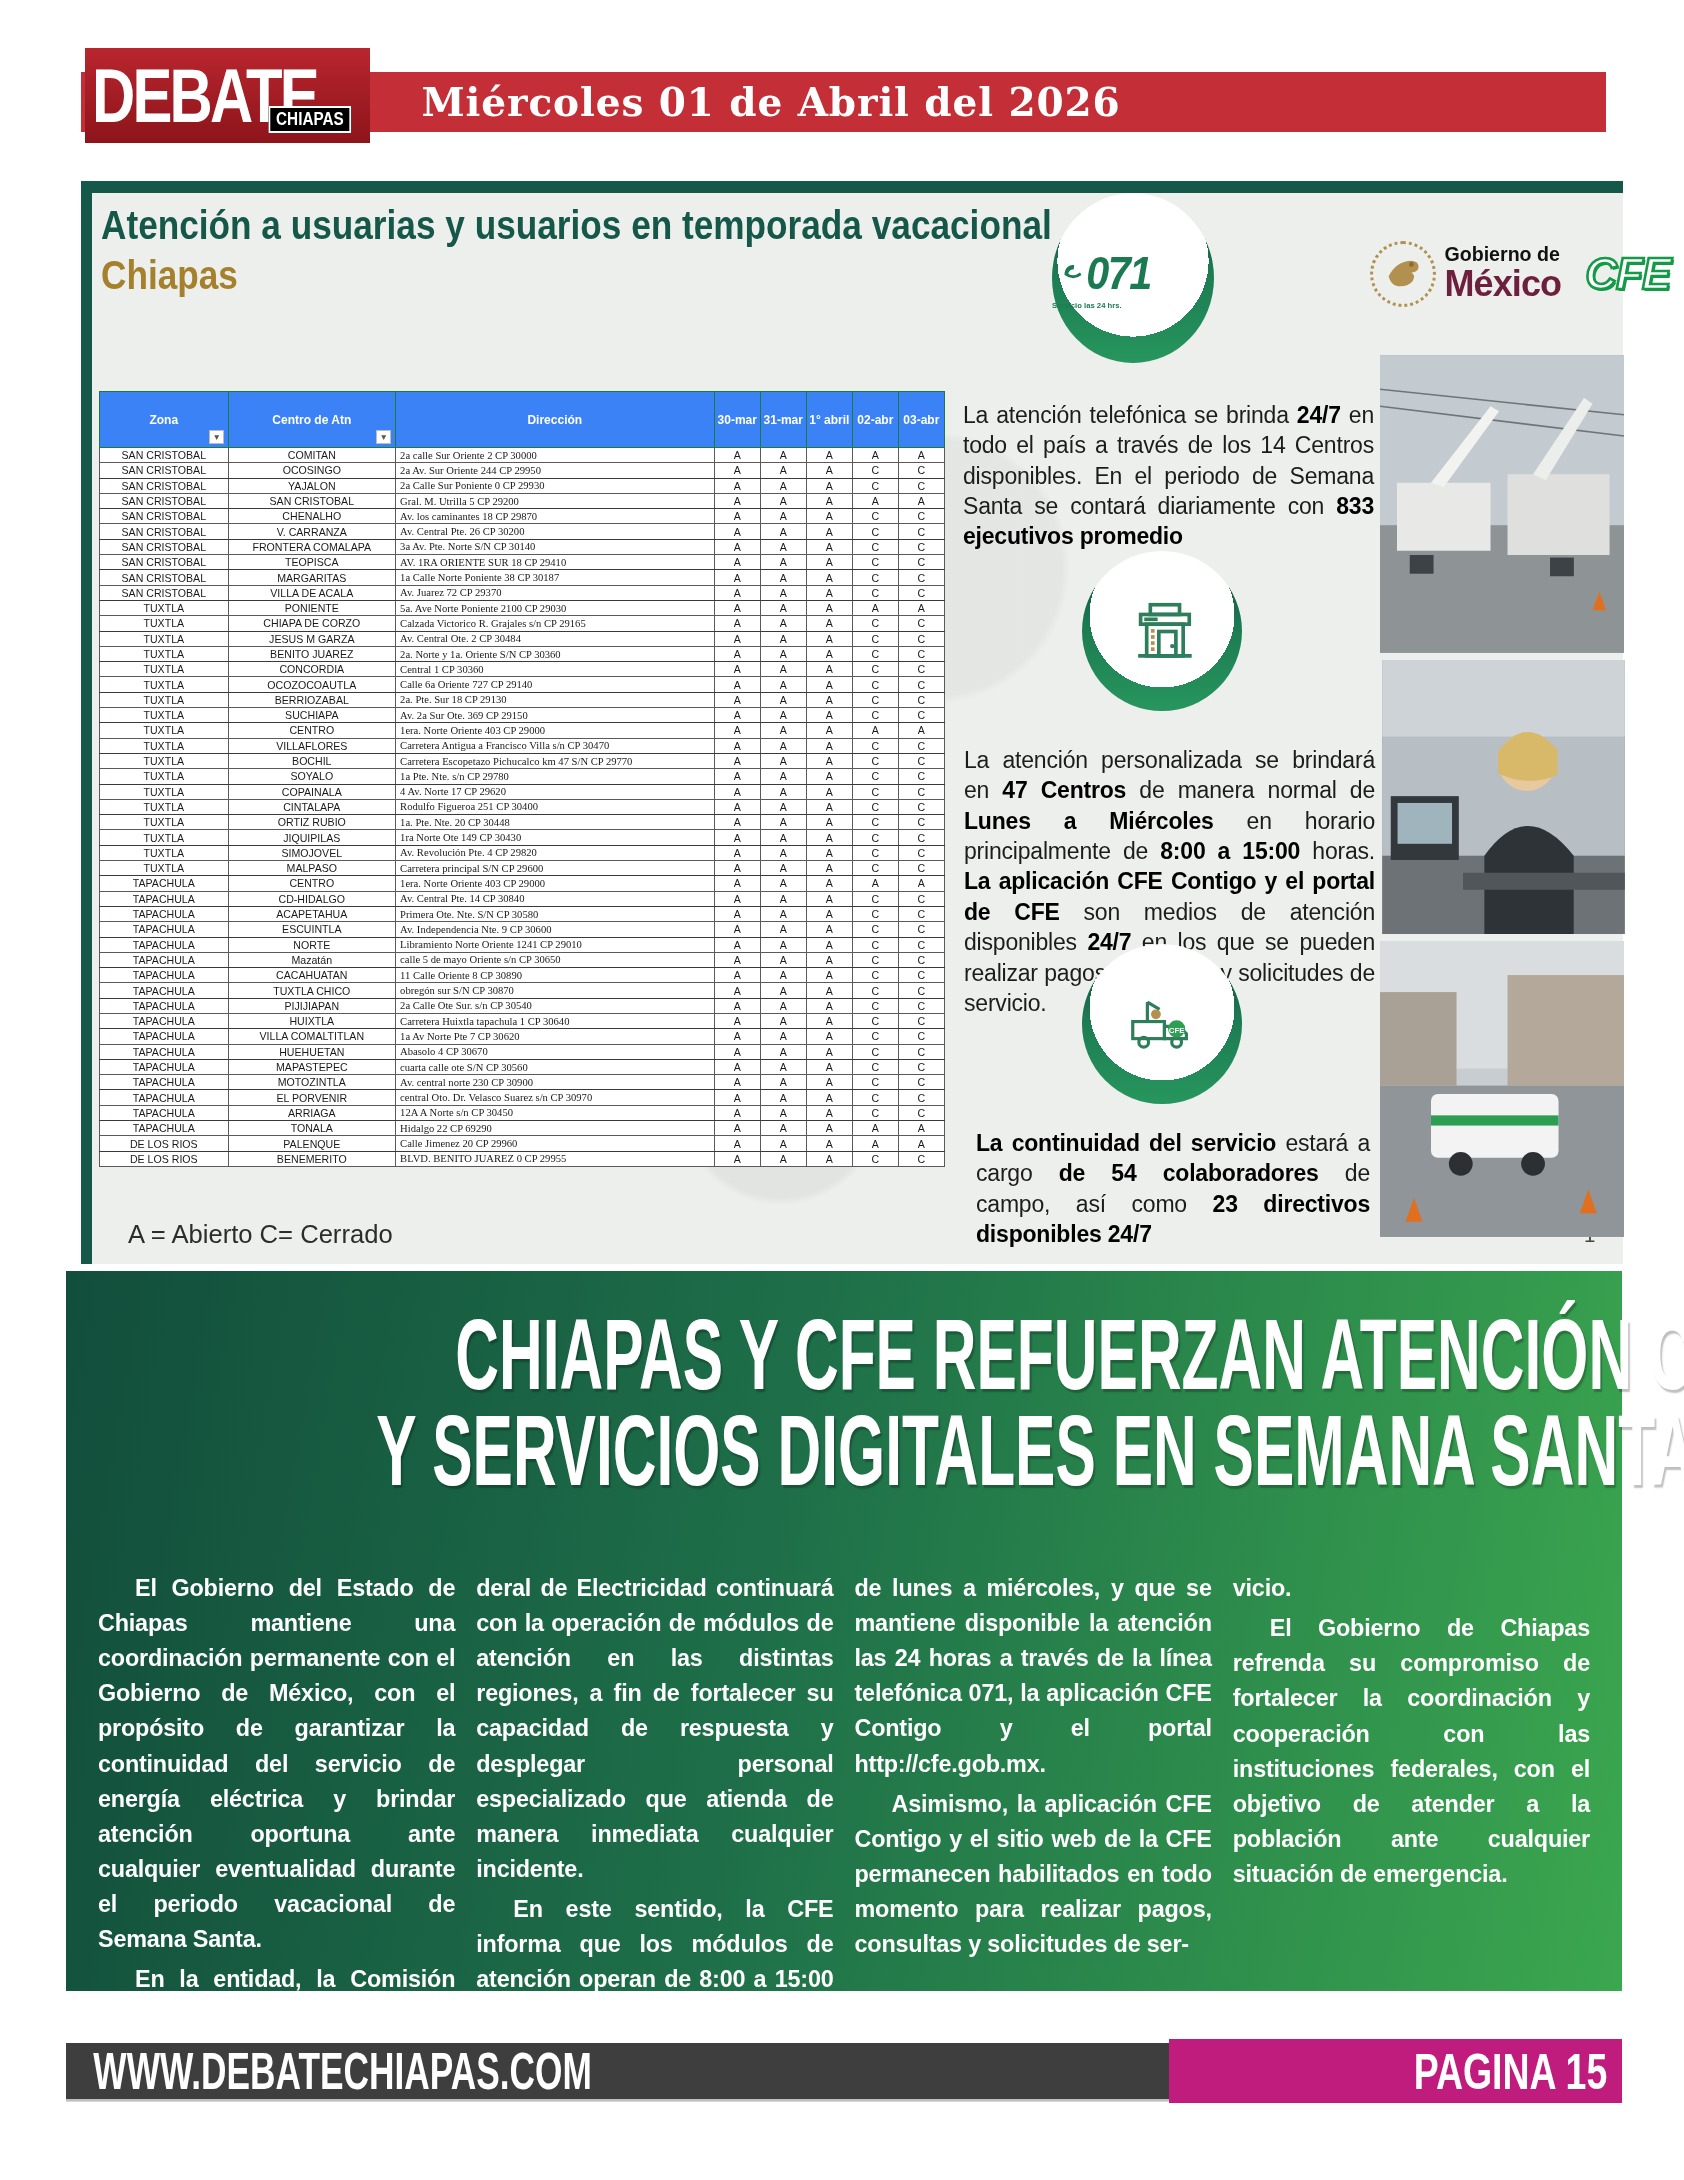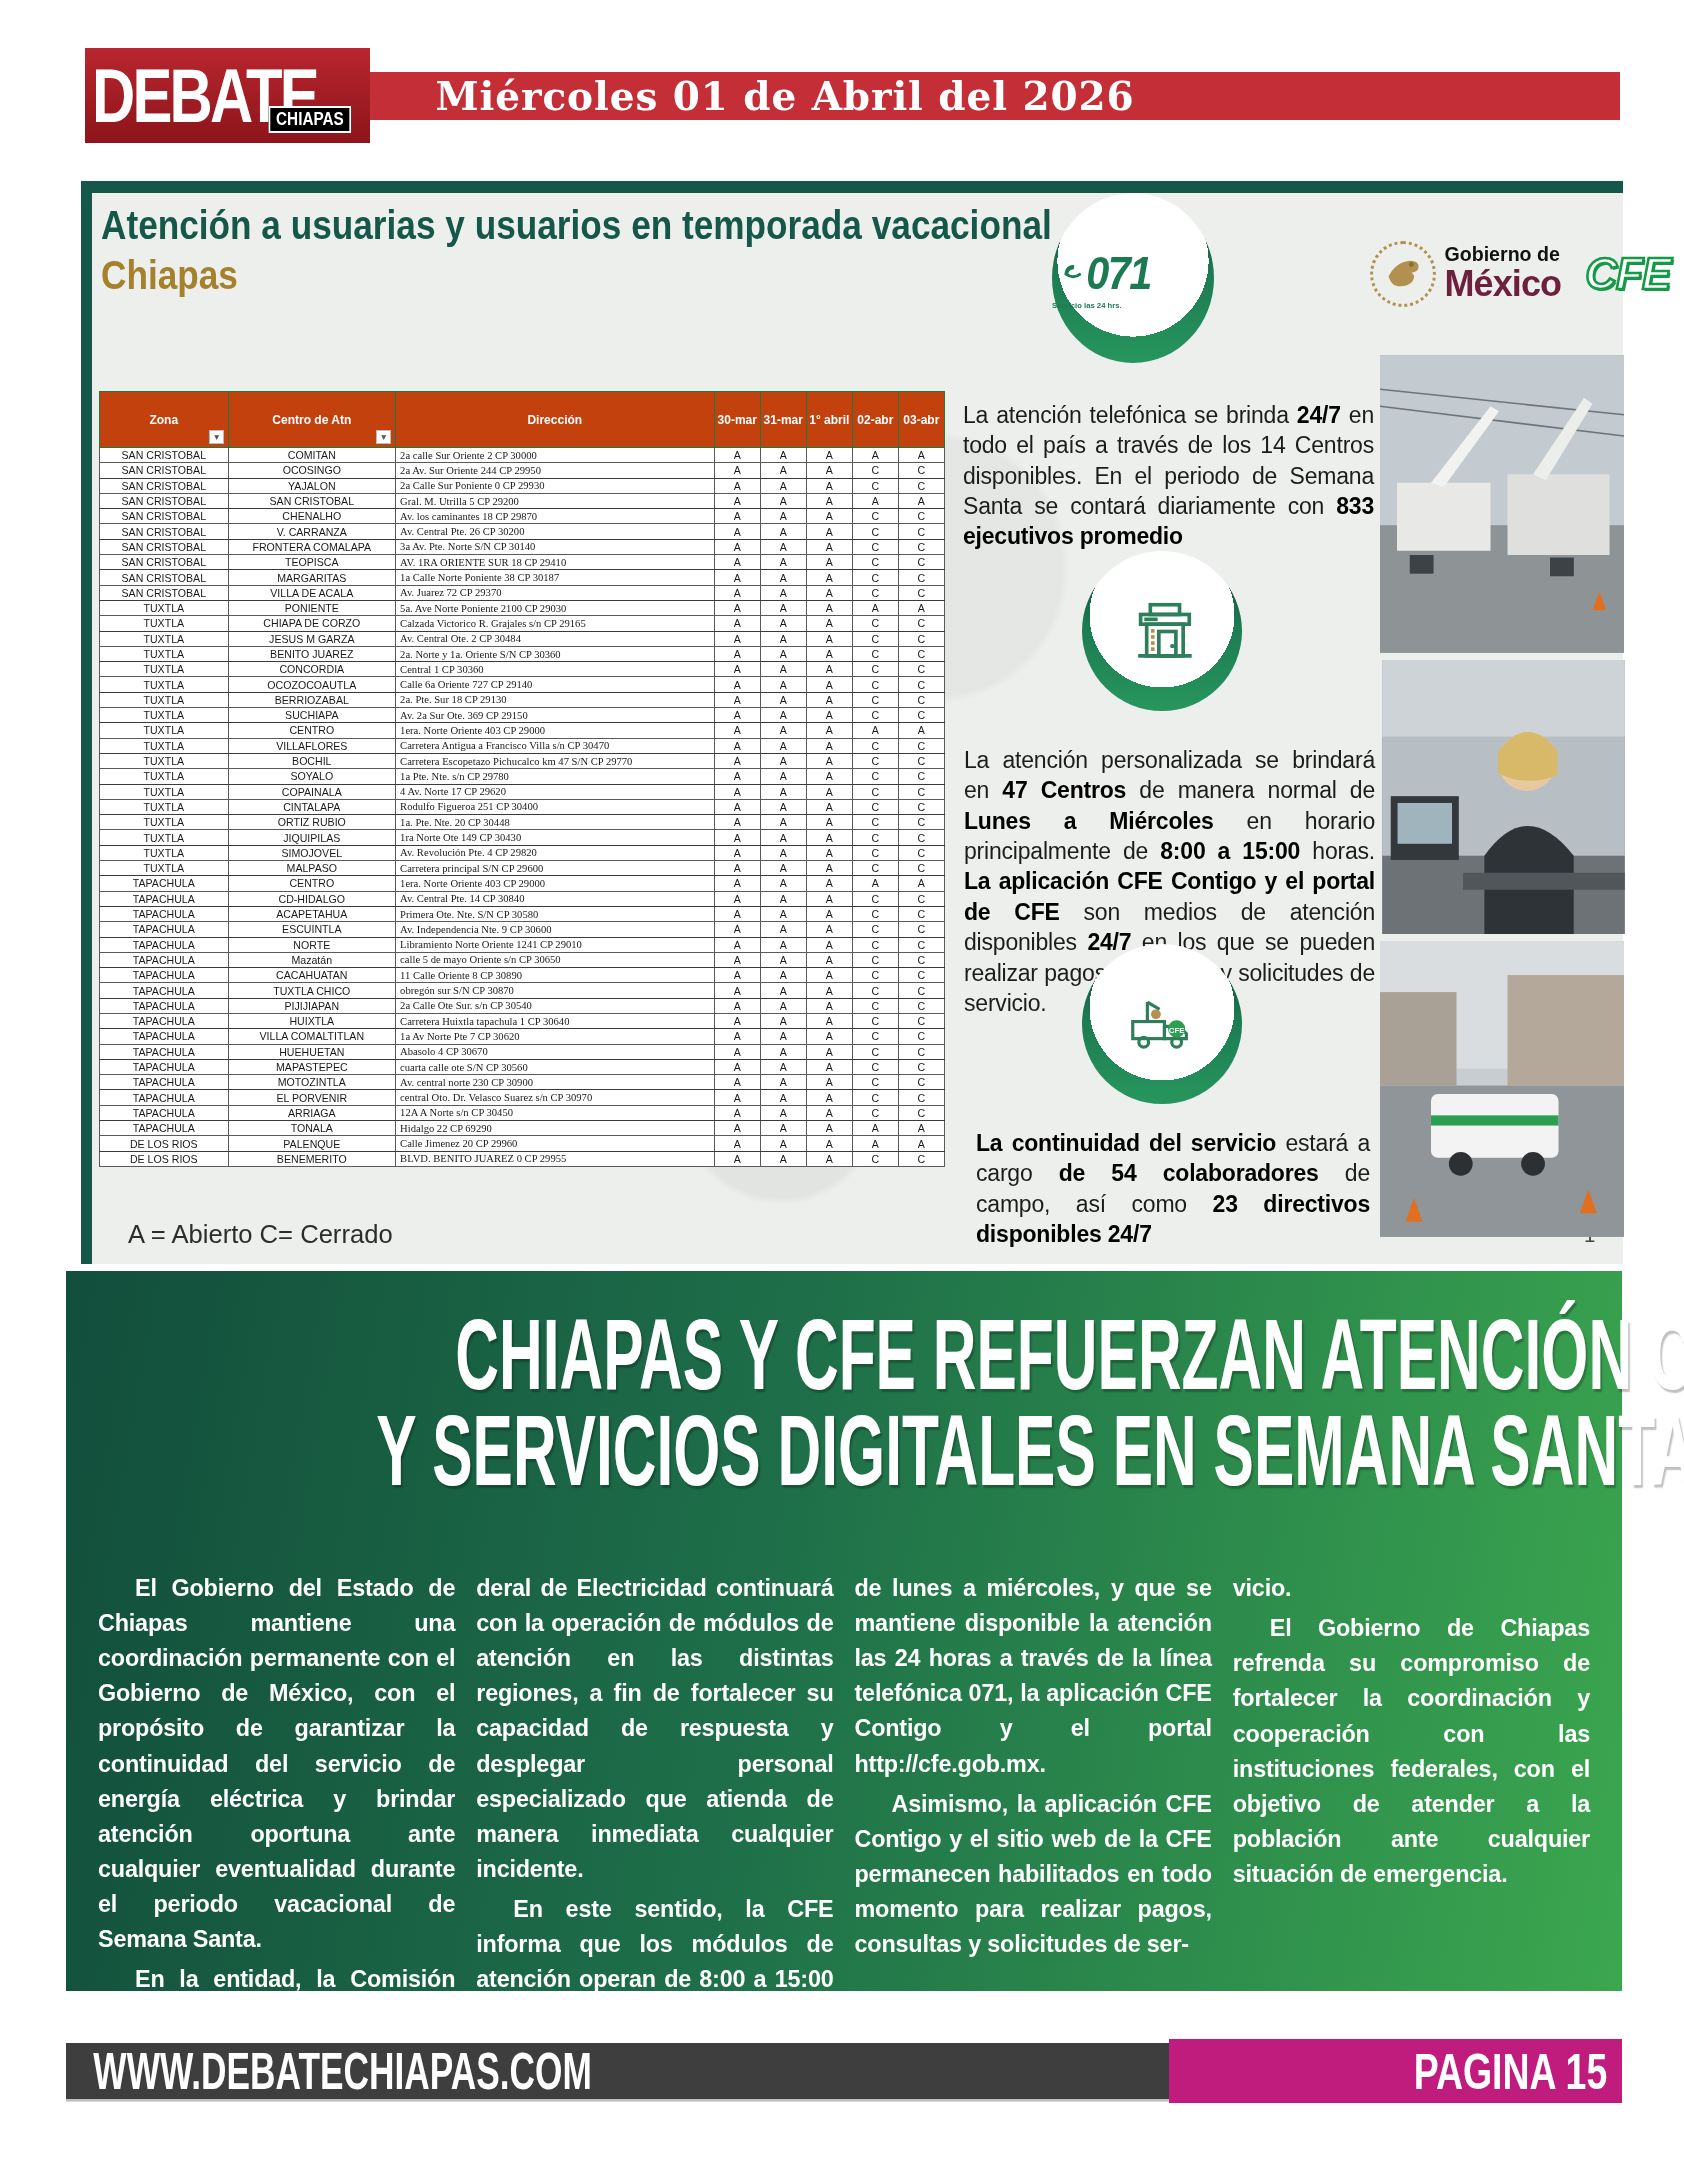--- a/index.html
+++ b/index.html
@@ -1,21 +1,21 @@
 <!DOCTYPE html>
 <html style="font-size:13.6px"><head>
 <meta charset="utf-8">
 <style>
   * { margin:0; padding:0; box-sizing:border-box; }
   html,body { background:#ffffff; }
   body { font-family:"Liberation Sans", sans-serif; }
   .page { position:relative; width:1685px; height:2181px; background:#ffffff; overflow:hidden; }
 
   
-  .red-bar { position:absolute; left:95px; top:72px; width:1525px; height:48px;
+  .red-bar { position:absolute; left:81px; top:72px; width:1525px; height:60px;
     background:#c42e37; display:flex; align-items:center; justify-content:center; padding-right:145px; }
   .date-text { color:#fff; font-family:"DejaVu Serif", serif; font-weight:bold; font-size:39px; letter-spacing:0.9px; }
   .debate-logo { position:absolute; left:85px; top:48px; width:285px; height:95px;
     background:linear-gradient(180deg,#b9262e 0%,#8d141b 100%); display:flex; align-items:center; }
   .debate-word { color:#fff; font-weight:bold; font-size:73px; letter-spacing:-3.4px;
     transform:scale(.82,1.05); transform-origin:left center; padding-left:8.5px; white-space:nowrap; }
   .debate-badge { position:absolute; right:19px; bottom:10.2px; background:#000; color:#fff;
     border:2.6px solid #fff; font-weight:bold; font-size:18px; padding:0.9px 6.8px; letter-spacing:0;
     transform:scaleX(.85); transform-origin:right; }
 
@@ -49,21 +49,21 @@
   .gob-text { margin-left:8.5px; }
   .gob-line1 { color:#111; font-weight:bold; font-size:19.6px; }
   .gob-line2 { color:#6d1f3e; font-weight:bold; font-size:36px; margin-top:-3.4px; letter-spacing:-0.9px; }
   .gob-divider { width:3.4px; height:61px; background:#c8a24a; margin:0 12px; }
   .cfe-word { color:#fff; font-weight:bold; font-style:italic; font-size:44px;
     -webkit-text-stroke:2.6px #159a47; text-shadow:1.7px 1.7px 0 #159a47; letter-spacing:-0.9px; }
 
   
   .sched-table { position:absolute; left:6.8px; top:198px; width:845px; border-collapse:collapse;
     background:#fff; table-layout:fixed; }
-  .sched-table th { background:#c2410c; color:#fff; font-weight:bold; font-size:12px; height:56px;
+  .sched-table th { background:#3b82f6; color:#fff; font-weight:bold; font-size:12px; height:56px;
     border:0.9px solid #1c7a3e; position:relative; vertical-align:middle; }
   .sched-table td { border:0.9px solid #5a5a5a; height:15.3px; font-size:10.6px; color:#1a1a1a;
     white-space:nowrap; overflow:hidden; background:#fff; padding:0 2.6px; }
   .sched-table tbody tr:nth-child(even) td { border-bottom:1.7px solid #3a3a3a; }
   .sched-table td.c0, .sched-table td.c1 { text-align:center; }
   .sched-table td.c2 { text-align:left; padding-left:4.3px;font-family:Liberation Serif, serif; }
   .sched-table td.c3,.sched-table td.c4,.sched-table td.c5,.sched-table td.c6,.sched-table td.c7 { text-align:center; }
   .filter-box { position:absolute; right:3.4px; bottom:3.4px; width:15.3px; height:13.6px; background:#fff;
     color:#555; font-size:8.5px; line-height:12.8px; text-align:center; border:0.9px solid #bbb; }
   .legend { position:absolute; left:36px; top:1027px; color:#2c2c2c; font-size:25.6px; }

